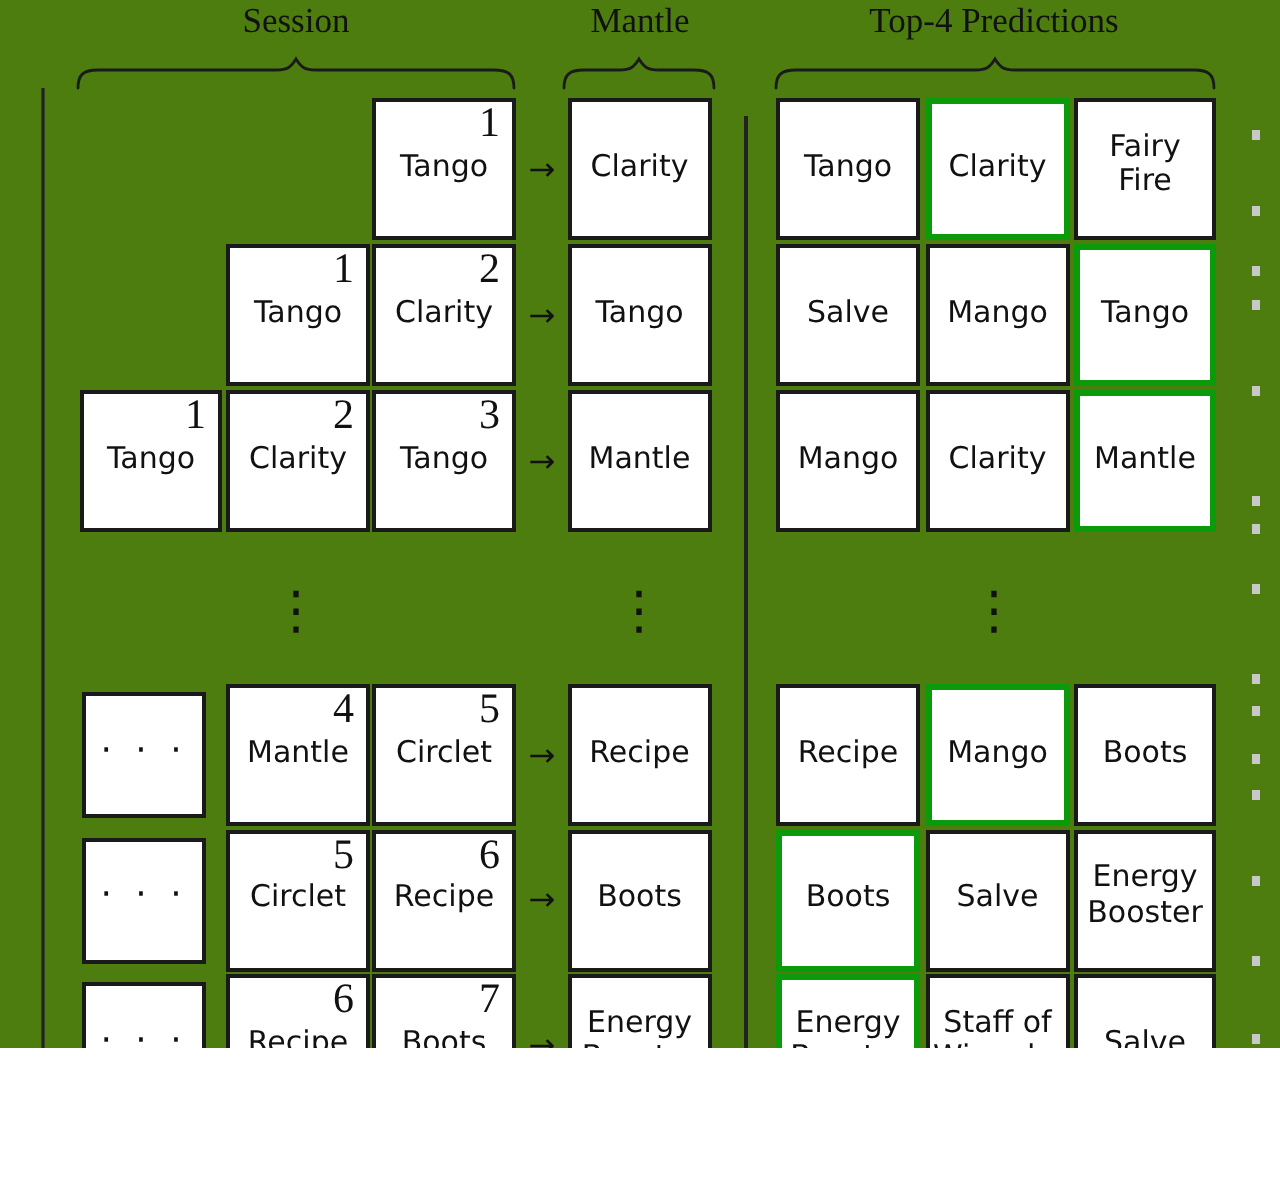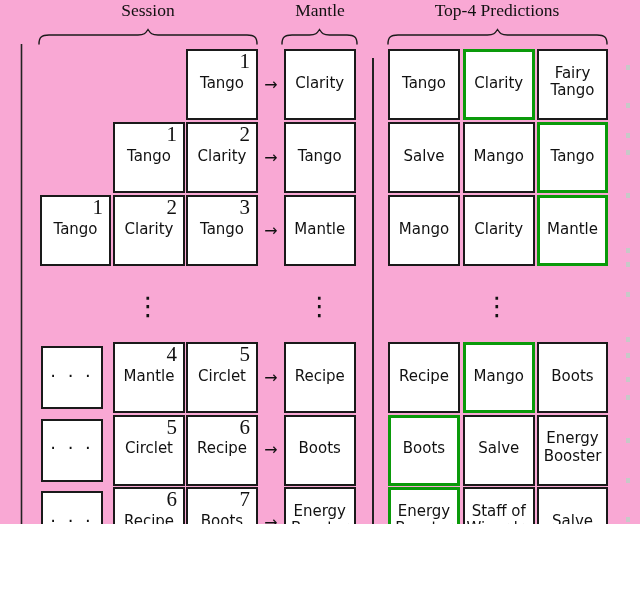--- a/index.html
+++ b/index.html
@@ -1,17 +1,17 @@
 <!DOCTYPE html>
 <html><head>
 <meta charset="utf-8">
 <style>
   html,body{margin:0;padding:0;background:#ffffff;}
   #canvas{
-    position:relative;width:640px;height:524px;background:#f9a8d4;
+    position:relative;width:640px;height:524px;background:#4d7c0f;
     font-family:"DejaVu Sans","Liberation Sans",sans-serif;overflow:hidden;
   }
   .hdr{
     position:absolute;top:0;text-align:center;color:#111;
     font-family:"Liberation Serif","DejaVu Serif",serif;font-size:17.5px;white-space:nowrap;
   }
   .brace{position:absolute;}
   .box{position:absolute;background:#fff;border:2px solid #1a1a1a;box-sizing:border-box;}
   .box.correct{border:3px solid #0a9a0a;}
   .item{
@@ -71,21 +71,21 @@
       <div class="box" style="left: 283.5px; top: 49px; width: 72.5px; height: 71px;">
         <span class="item">Clarity</span>
       </div>
       <div class="box" style="left: 388px; top: 49px; width: 72px; height: 71px;">
         <span class="item">Tango</span>
       </div>
       <div class="box correct" style="left: 462.5px; top: 49px; width: 72.5px; height: 71px;">
         <span class="item">Clarity</span>
       </div>
       <div class="box" style="left: 537px; top: 49px; width: 71px; height: 71px;">
-        <span class="item">Fairy Tango</span>
+        <span class="item">Fairy Fire</span>
       </div>
       <div class="box" style="left: 113px; top: 122px; width: 72px; height: 71px;">
         <span class="num">1</span>
         <span class="item">Tango</span>
       </div>
       <div class="box" style="left: 186px; top: 122px; width: 72px; height: 71px;">
         <span class="num">2</span>
         <span class="item">Clarity</span>
       </div>
       <div class="arrow" style="left: 261px; top: 149.5px; width: 20px;">→</div>

